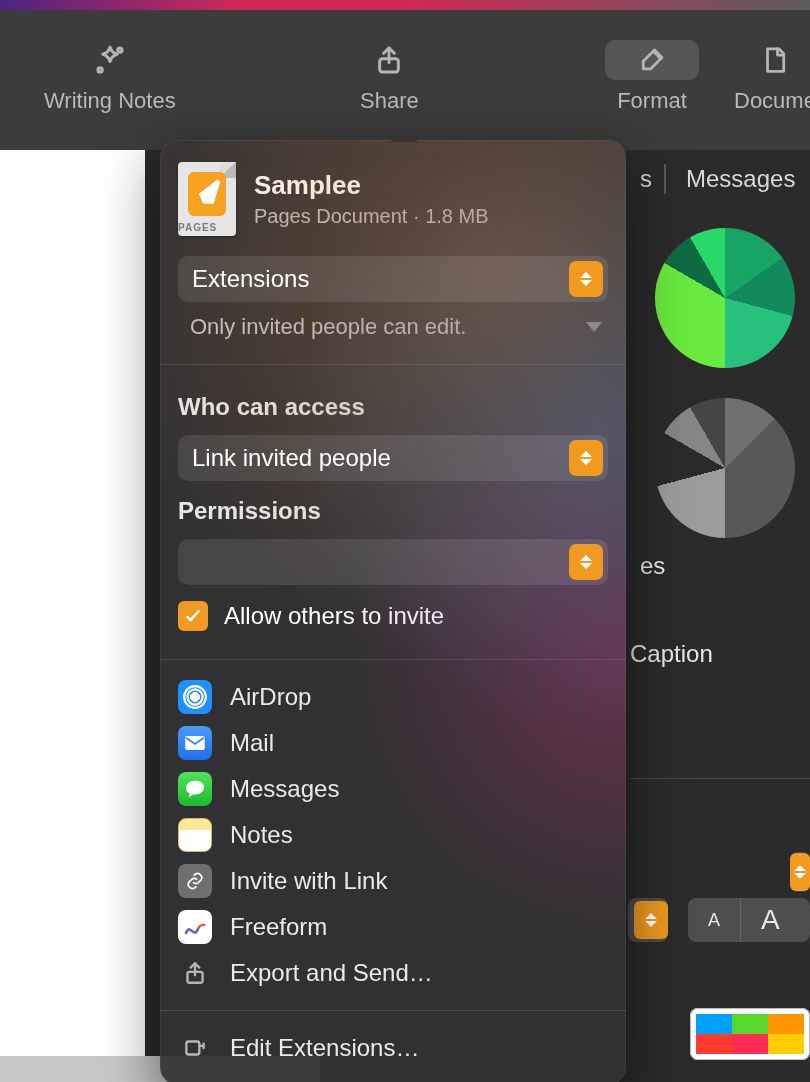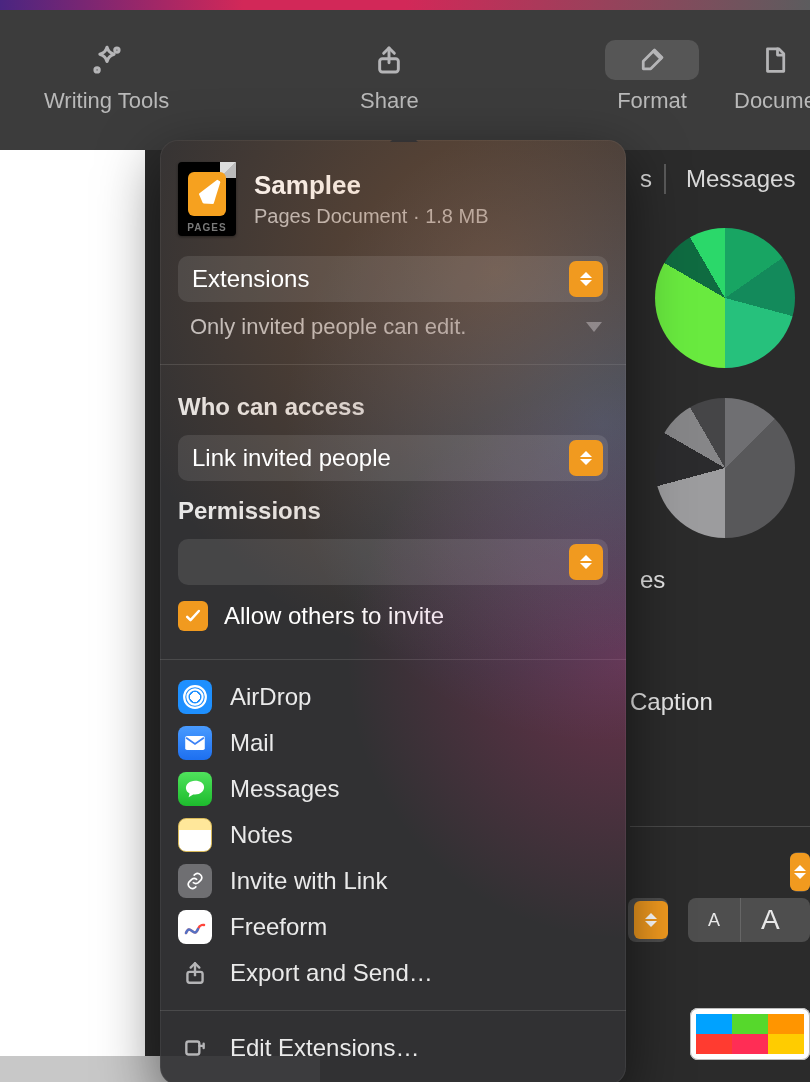--- a/index.html
+++ b/index.html
@@ -75,22 +75,22 @@
   .inspector .tab-row .divider {
     width: 2px; height: 30px; background: #5a5a5a; margin: 0 20px 0 12px;
   }
   .pie {
     width: 140px; height: 140px; border-radius: 50%;
     margin-left: 25px;
     margin-top: 20px;
   }
   .pie1 { background: conic-gradient(#18a563 0 55deg, #138a5b 55deg 105deg, #26c17c 105deg 180deg, #69ea3f 180deg 300deg, #0f6b41 300deg 330deg, #2bd86a 330deg 360deg); }
   .pie2 { background: conic-gradient(#6f6f72 0 45deg, #58585a 45deg 180deg, #9c9c9e 180deg 255deg, #2b2b2d 255deg 300deg, #868688 300deg 330deg, #454547 330deg 360deg); margin-top: 30px;}
-  .inspector .label-es { margin-left: 10px; margin-top: 28px; font-size:24px; color:#e8e8e8; }
-  .inspector .caption { margin-left: 0px; margin-top: 94px; font-size:24px; color:#e8e8e8; }
+  .inspector .label-es { margin-left: 10px; margin-top: 14px; font-size:24px; color:#e8e8e8; }
+  .inspector .caption { margin-left: 0px; margin-top: 60px; font-size:24px; color:#e8e8e8; }
   .inspector .sep { height:1px; background:#4a4a4a; margin-top: 110px; width: 100%;}
 
   
   .orange-well {
     position:absolute;
     background:#4e4e4e;
     border-radius: 8px;
     display:flex; align-items:center;
   }
   .orange-well .chev {
@@ -154,24 +154,24 @@
   .popover .arrow {
     position:absolute;
     top:-12px; left: 230px;
     width:0;height:0;
     border-left:14px solid transparent; border-right:14px solid transparent;
     border-bottom:14px solid rgba(50,50,52,0.93);
   }
   .pop-header { display:flex; align-items:center; gap:18px; padding: 22px 18px 20px 18px; }
   .doc-icon {
     width: 58px; height: 74px;
-    background: #000000;
+    background: #e5e5e5;
     border-radius: 4px;
     position: relative;
-    display:flex; flex-direction:column; align-items:center; justify-content:flex-end;
+    display:flex; flex-direction:column; justify-content:flex-end;
     box-shadow: 0 1px 3px rgba(0,0,0,0.4);
   }
   .doc-icon::before {
     content:""; position:absolute; top:0; right:0; width:16px; height:16px;
     background: linear-gradient(135deg, #ddd 50%, #bbb 50%);
     border-bottom-left-radius:3px;
   }
   .doc-icon .pen {
     position:absolute; top:10px; left:10px; right:10px; bottom:20px;
     background:#f6a11f; border-radius:6px;
@@ -266,21 +266,21 @@
 <div class="toolbar">
 
   <div class="toolbar-item" style="left:44px; top:30px;">
     <div class="icon-slot">
       <svg width="34" height="34" viewBox="0 0 24 24" class="stroke-icon">
           <path d="M12 3c1 3 2 4 5 5-3 1-4 2-5 5-1-3-2-4-5-5 3-1 4-2 5-5z"></path>
           <circle cx="19" cy="5" r="1.5"></circle>
           <circle cx="5" cy="19" r="1.5"></circle>
         </svg>
     </div>
-    <span>Writing Tools</span>
+    <span>Writing Notes</span>
   </div>
   <div class="toolbar-item" style="left:605px; top:30px;">
     <div class="icon-slot format-btn">
       <svg width="34" height="30" viewBox="0 0 24 24" class="stroke-icon">
           <path d="M14 4l6 6-9 9H5v-6z"></path>
           <path d="M13 5l6 6"></path>
         </svg>
     </div>
     <span>Format</span>
   </div>

